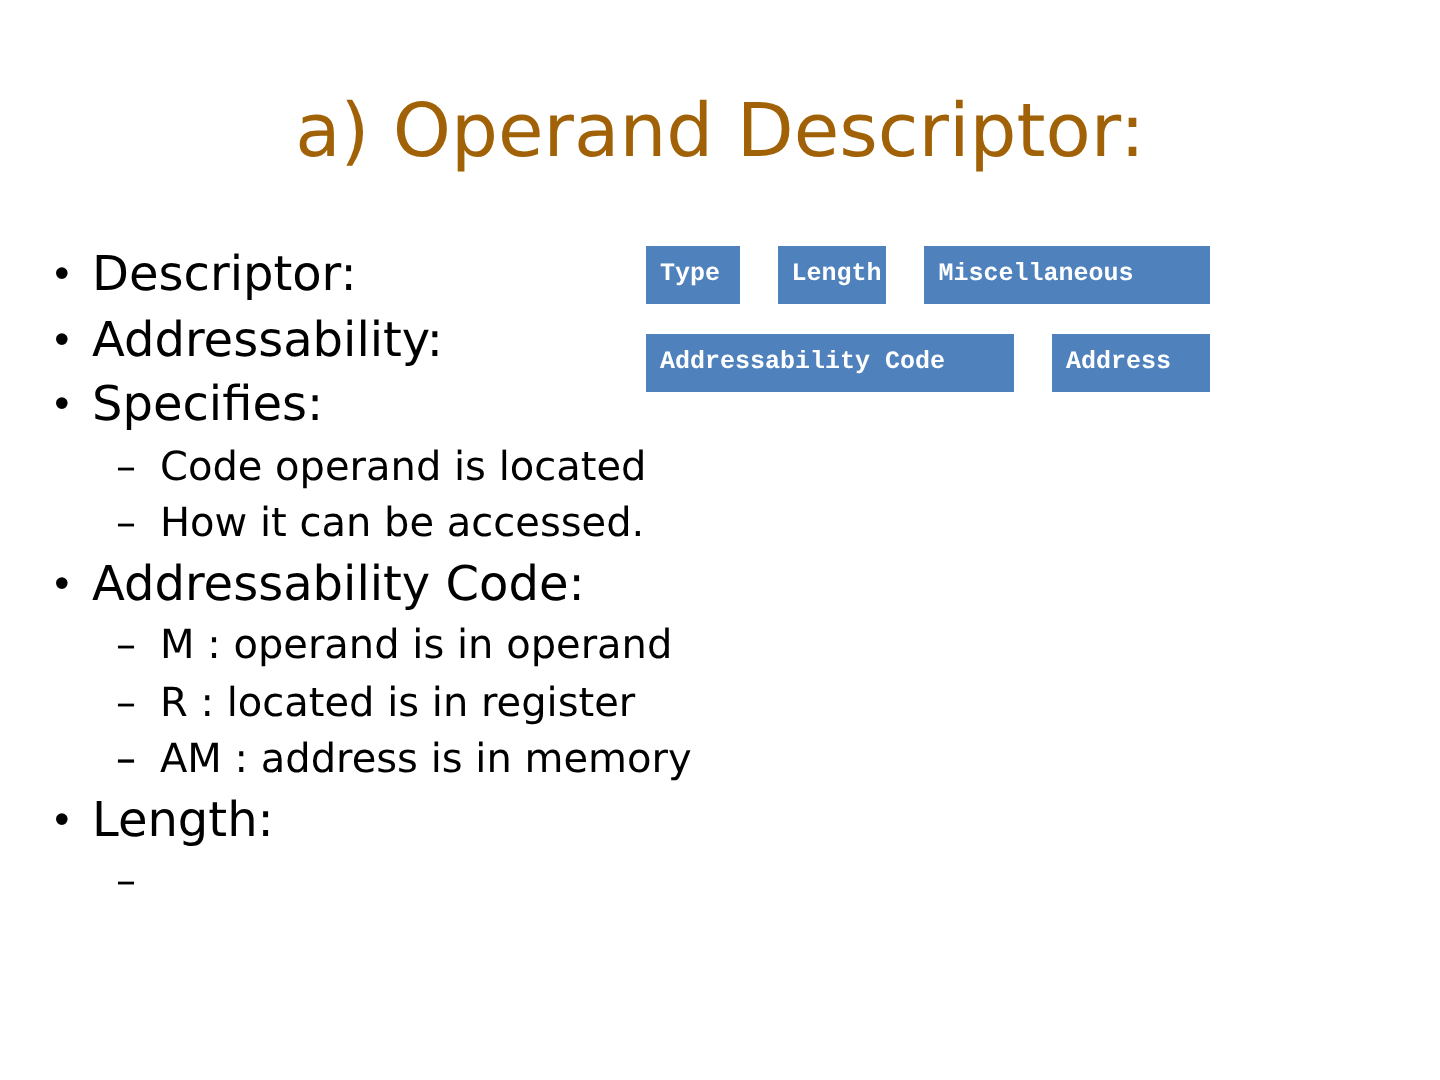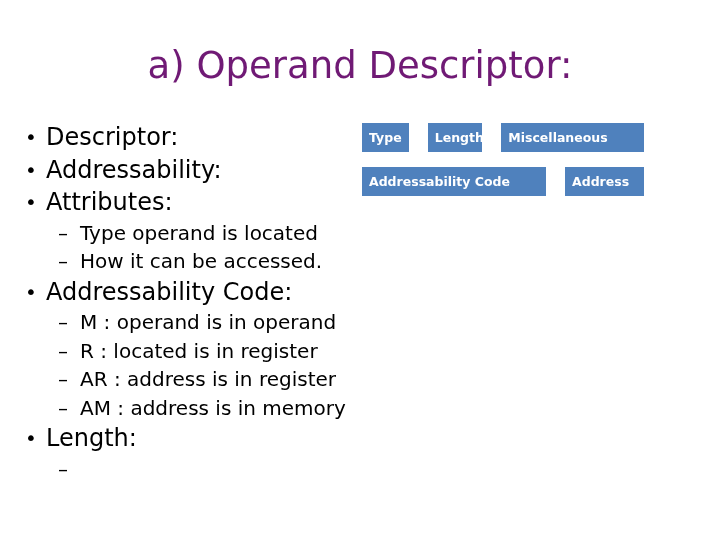--- a/index.html
+++ b/index.html
@@ -19,21 +19,21 @@
   
   .slide-title {
     position: absolute;
     left: 0;
     top: 44px;
     width: 720px;
     text-align: center;
     font-size: 37px;
     line-height: 44px;
     font-weight: normal;
-    color: #701a75;
+    color: #a16207;
     letter-spacing: 0px;
     white-space: nowrap;
   }
 
   
   .body-column {
     position: absolute;
     left: 0px;
     top: 121px;
     width: 352px;
@@ -68,23 +68,24 @@
     font-size: 20px;
     line-height: 28.5px;
   }
   .lvl2.wrap {
     padding-right: 10px;
   }
 
   
   .diagram {
     position: absolute;
-    left: 362px;
+    left: 323px;
     top: 123px;
     width: 282px;
+    font-family: Liberation Mono, monospace;
   }
   .band {
     display: flex;
     width: 282px;
     background: #ffffff;
   }
   .band + .band {
     margin-top: 15px;
   }
   .band .cell {
@@ -124,26 +125,26 @@
     <span>Descriptor:</span>
   </div>
 
   <div class="lvl1">
     <span class="bullet-glyph">•</span>
     <span>Addressability:</span>
   </div>
 
   <div class="lvl1">
     <span class="bullet-glyph">•</span>
-    <span>Attributes:</span>
+    <span>Specifies:</span>
   </div>
 
   <div class="lvl2">
     <span class="dash-glyph">–</span>
-    <span>Type operand is located</span>
+    <span>Code operand is located</span>
   </div>
 
   <div class="lvl2">
     <span class="dash-glyph">–</span>
     <span>How it can be accessed.</span>
   </div>
 
   <div class="lvl1">
     <span class="bullet-glyph">•</span>
     <span>Addressability Code:</span>
@@ -154,21 +155,20 @@
     <span>M : operand is in operand</span>
   </div>
 
   <div class="lvl2">
     <span class="dash-glyph">–</span>
     <span>R : located is in register</span>
   </div>
 
   <div class="lvl2">
     <span class="dash-glyph">–</span>
-    <span>AR : address is in register</span>
   </div>
 
   <div class="lvl2">
     <span class="dash-glyph">–</span>
     <span>AM : address is in memory</span>
   </div>
 
   <div class="lvl1">
     <span class="bullet-glyph">•</span>
     <span>Length:</span>

